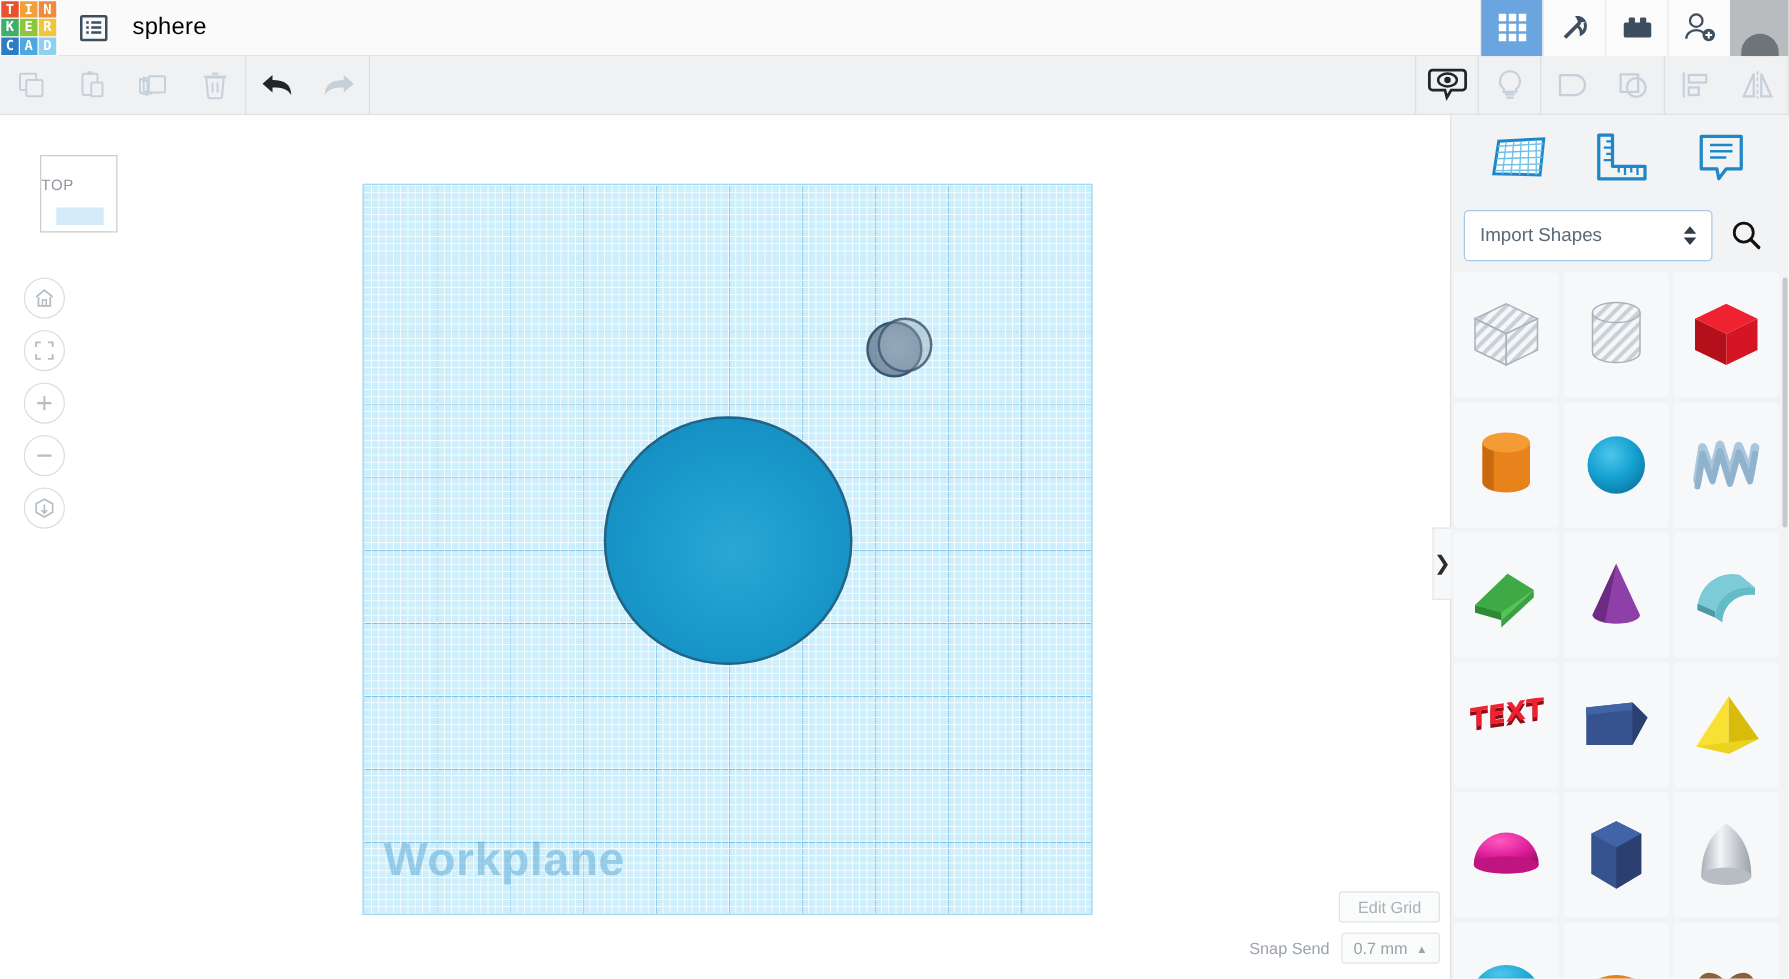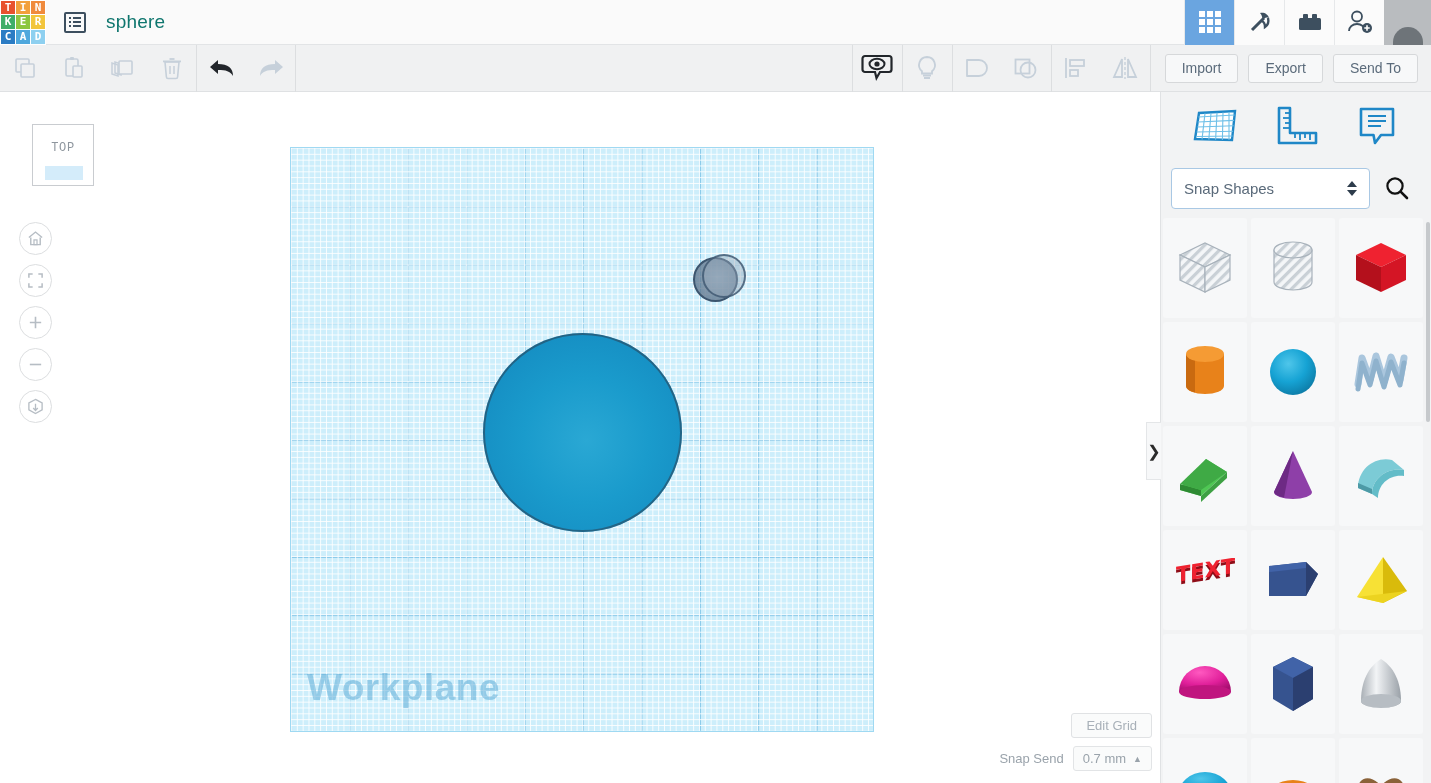--- a/index.html
+++ b/index.html
@@ -43,21 +43,21 @@
     border: 2px solid #3d4f5f;
     border-radius: 2px;
     display: flex; flex-direction: column; justify-content: center;
     gap: 2px; padding: 0 3px;
   }
   .doc-icon .ln { display: flex; align-items: center; gap: 2px; }
   .doc-icon .dot { width: 2px; height: 2px; background: #3d4f5f; }
   .doc-icon .bar { flex: 1; height: 2px; background: #3d4f5f; }
   .project-title {
     margin-left: 18px;
-    font-size: 19px; color: #0f766e; letter-spacing: .2px;
+    font-size: 19px; color: #000000; letter-spacing: .2px;
   }
   .header-spacer { flex: 1; }
   .header-icons { display: flex; align-items: center; height: 45px; }
   .hbtn {
     width: 50px; height: 45px;
     display: flex; align-items: center; justify-content: center;
     border-left: 1px solid #e6e8ea;
     background: #fbfbfb;
     cursor: pointer;
   }
@@ -112,21 +112,21 @@
     background: #ffffff; overflow: hidden;
   }
   .viewcube {
     position: absolute; left: 32px; top: 32px;
     width: 62px; height: 62px;
     background: #ffffff; border: 1px solid #c9ccd0;
     cursor: pointer;
   }
   .viewcube .lbl {
     position: absolute; top: 16px; left: 0; width: 100%;
-    text-align: center; font-size: 12px; color: #8e969e; letter-spacing: .6px; font-family: Liberation Mono, monospace;
+    text-align: left; font-size: 12px; color: #8e969e; letter-spacing: .6px;
   }
   .viewcube .band {
     position: absolute; bottom: 5px; left: 12px;
     width: 38px; height: 14px; background: #d4ecfa;
   }
   .navcol {
     position: absolute; left: 19px; top: 130px;
     display: flex; flex-direction: column; gap: 9px;
   }
   .navbtn {
@@ -418,25 +418,20 @@
     </div>
     <div class="tbtn">
       <svg width="28" height="24" viewBox="0 0 28 24">
         <path d="M11 3 L11 21 L3 21 Z" fill="none" stroke="#c6d0da" stroke-width="1.8"></path>
         <path d="M17 3 L17 21 L25 21 Z" fill="none" stroke="#c6d0da" stroke-width="1.8"></path>
         <path d="M14 1 v22" stroke="#c6d0da" stroke-width="1.4" stroke-dasharray="3 2"></path>
       </svg>
     </div>
     <div class="tdiv"></div>
 
-    <div style="display:flex;align-items:center;padding:0 13px 0 14px;">
-      <div class="actbtn">Import</div>
-      <div class="actbtn">Export</div>
-      <div class="actbtn">Send To</div>
-    </div>
   </div>
 
   <div class="viewport">
 
     <div class="viewcube">
       <div class="lbl">TOP</div>
       <div class="band"></div>
     </div>
 
     <div class="navcol">
@@ -532,21 +527,21 @@
             <path d="M11 11 h18"></path>
               <path d="M11 16 h18"></path>
               <path d="M11 21 h13"></path>
           </g>
         </svg>
       </div>
     </div>
 
     <div class="panel-search-row">
       <div class="shape-select">
-        <span class="val">Snap Shapes</span>
+        <span class="val">Import Shapes</span>
         <span class="spinner">
             <i class="up"></i>
             <i class="dn"></i>
           </span>
       </div>
       <div class="search-btn">
         <svg width="26" height="26" viewBox="0 0 26 26">
           <circle cx="11" cy="11" r="7.6" fill="none" stroke="#111" stroke-width="2.2"></circle>
           <path d="M16.6 16.6 L23 23" stroke="#111" stroke-width="2.6" stroke-linecap="round"></path>
         </svg>

